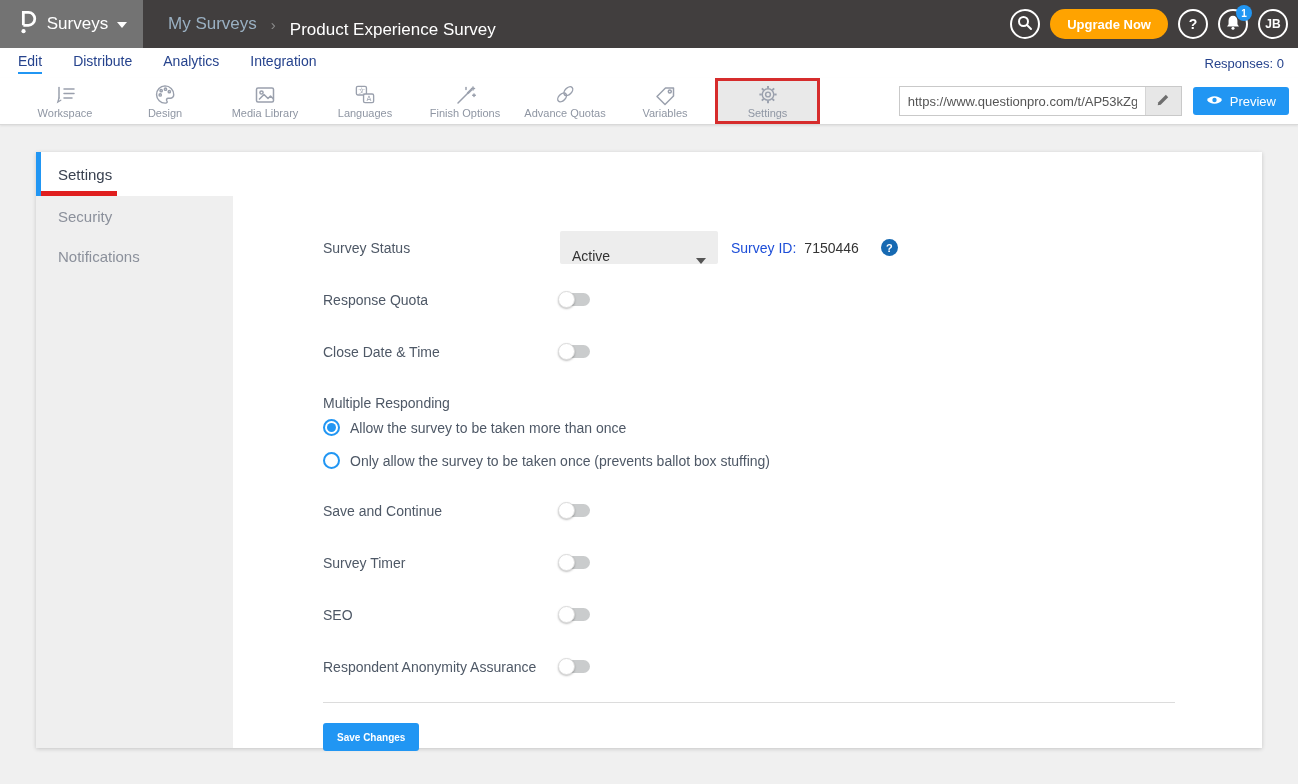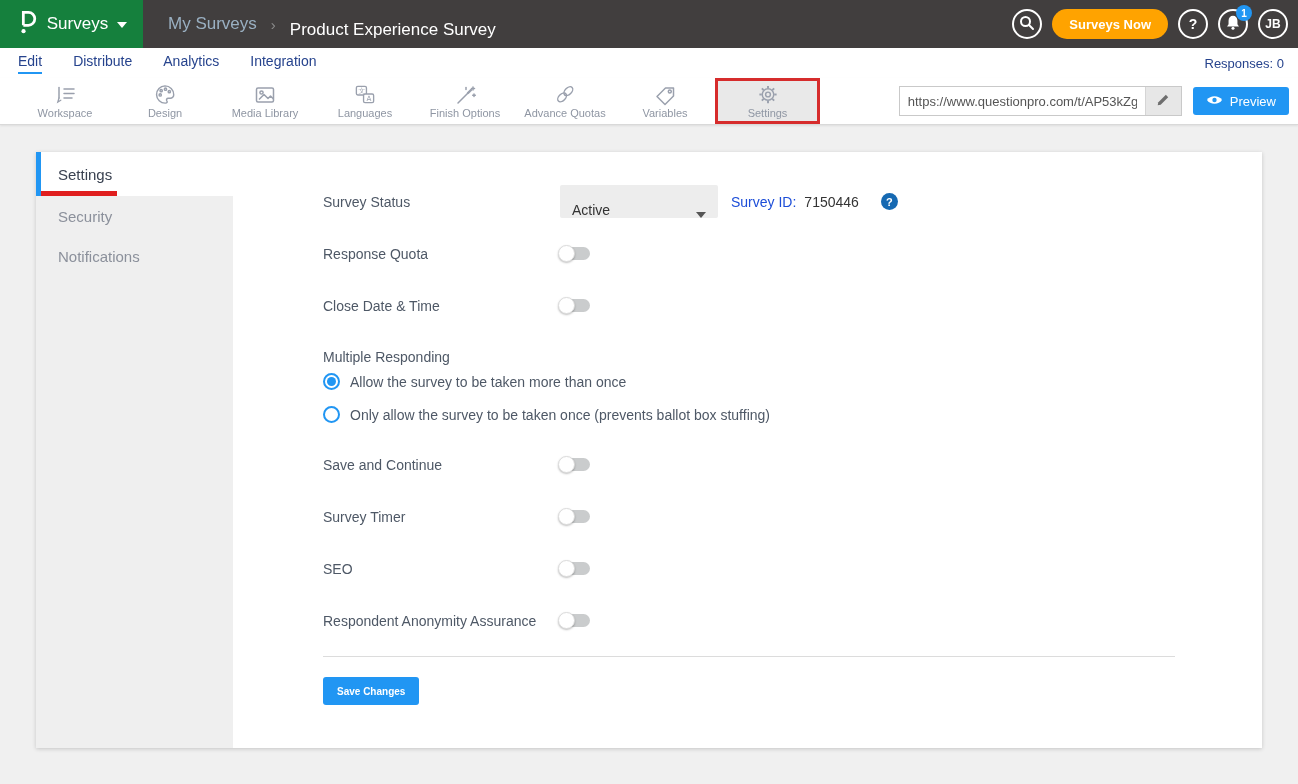--- a/index.html
+++ b/index.html
@@ -1,21 +1,21 @@
 <!DOCTYPE html>
 <html><head>
 <meta charset="utf-8">
 <style>
   * { margin:0; padding:0; box-sizing:border-box; }
   html,body { width:1298px; height:784px; overflow:hidden; }
   body { font-family:"Liberation Sans", sans-serif; background:#f0f0f0; }
 
   
   .topbar { height:48px; background:#413e3e; display:flex; align-items:center; }
-  .logo-btn { width:143px; height:48px; background:#15803d; display:flex; align-items:center; justify-content:center; gap:9px; cursor:pointer; }
+  .logo-btn { width:143px; height:48px; background:#737373; display:flex; align-items:center; justify-content:center; gap:9px; cursor:pointer; }
   .logo-btn .app-label { color:#fff; font-size:17px; }
   .caret-down { width:0; height:0; border-left:5px solid transparent; border-right:5px solid transparent; border-top:6px solid #fff; margin-top:2px; }
   .breadcrumb { display:flex; align-items:center; gap:14px; margin-left:25px; font-size:17px; }
   .crumb-parent { color:#9ab0c2; cursor:pointer; }
   .crumb-sep { color:#8b8b8b; font-size:15px; }
   .crumb-current { color:#ffffff;margin-top:12px; }
   .topbar-right { margin-left:auto; display:flex; align-items:center; gap:10px; padding-right:10px; }
   .circle-btn { width:30px; height:30px; border:2px solid #fff; border-radius:50%; display:flex; align-items:center; justify-content:center; color:#fff; font-size:14px; font-weight:bold; cursor:pointer; position:relative; }
   .upgrade-btn { height:30px; padding:0 17px; background:#ffa300; border-radius:15px; color:#fff; font-size:13px; font-weight:bold; display:flex; align-items:center; cursor:pointer; }
   .badge { position:absolute; top:-6px; right:-6px; min-width:16px; height:16px; border-radius:8px; background:#2196f3; color:#fff; font-size:10px; font-weight:bold; display:flex; align-items:center; justify-content:center; }
@@ -41,21 +41,21 @@
 
   
   .main { height:659px; padding:27px 36px 0 36px; }
   .card { width:1226px; height:596px; background:#fff; box-shadow:0 1px 4px rgba(0,0,0,.18); display:flex; }
   .side { width:197px; background:#efefef; flex-shrink:0; }
   .side-item { height:40px; display:flex; align-items:center; padding-left:22px; font-size:15px; color:#8b909b; cursor:pointer; position:relative; }
   .side-item.active { height:44px; background:#fff; color:#394150; }
   .side-item.active .blue-bar { position:absolute; left:0; top:0; bottom:0; width:5px; background:#2196f3; }
   .side-item.active .red-underline { position:absolute; left:5px; bottom:0; width:76px; height:5px; background:#e01f1f; }
 
-  .content { flex:1; padding:33px 0 0 90px; }
+  .content { flex:1; padding:33px 0 0 90px;margin-top:46px; }
   .form-row { display:flex; align-items:center; height:33px; margin-bottom:19px; }
   .form-label { width:237px; font-size:14px; color:#4e5866; flex-shrink:0; }
   .dropdown { width:158px; height:33px; background:#ededed; border-radius:2px; display:flex; align-items:flex-end; padding:0 12px; cursor:pointer; }
   .dropdown .dd-value { font-size:14px; color:#333; flex:1; }
   .dd-caret { width:0; height:0; border-left:5px solid transparent; border-right:5px solid transparent; border-top:6px solid #555; }
   .survey-id-label { font-size:14px; color:#1d4ed8; margin-left:13px; }
   .survey-id-value { font-size:14px; color:#343434; margin-left:8px; }
   .help-dot { width:17px; height:17px; border-radius:50%; background:#1669b2; color:#fff; font-size:11px; font-weight:bold; display:flex; align-items:center; justify-content:center; margin-left:22px; cursor:pointer; }
 
   .toggle { position:relative; width:30px; height:13px; background:#cacccd; border-radius:7px; cursor:pointer; }
@@ -93,21 +93,21 @@
   </div>
   <div class="topbar-right">
     <div class="circle-btn">
       <span>
         <svg width="16" height="16" viewBox="0 0 16 16" fill="none">
           <circle cx="6.5" cy="6.5" r="4.5" stroke="#fff" stroke-width="2"></circle>
           <line x1="10" y1="10" x2="14" y2="14" stroke="#fff" stroke-width="2" stroke-linecap="round"></line>
         </svg>
       </span>
     </div>
-    <div class="upgrade-btn">Surveys Now</div>
+    <div class="upgrade-btn">Upgrade Now</div>
     <div class="circle-btn">
       <span>?</span>
     </div>
     <div class="circle-btn">
       <span>
         <svg width="16" height="17" viewBox="0 0 18 19" fill="none">
           <path d="M9 2 C5.9 2 4 4.3 4 7.5 V11.5 L2.3 14 H15.7 L14 11.5 V7.5 C14 4.3 12.1 2 9 2 Z" fill="#fff"></path>
           <circle cx="9" cy="16" r="1.7" fill="#fff"></circle>
         </svg>
       </span>

